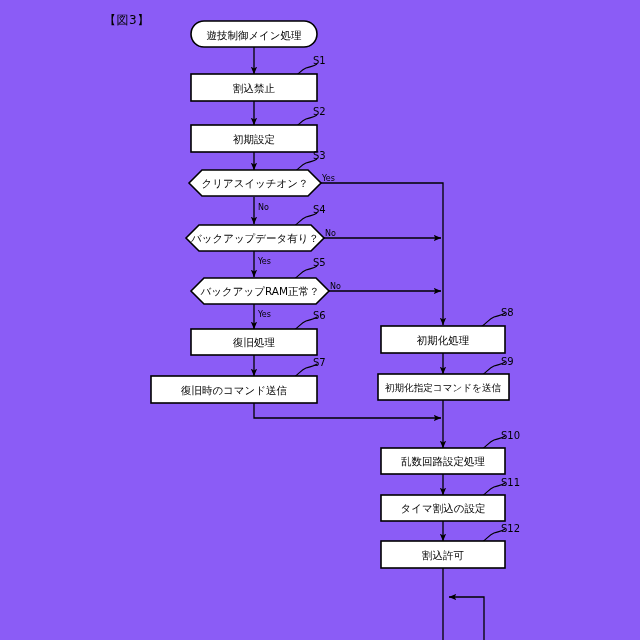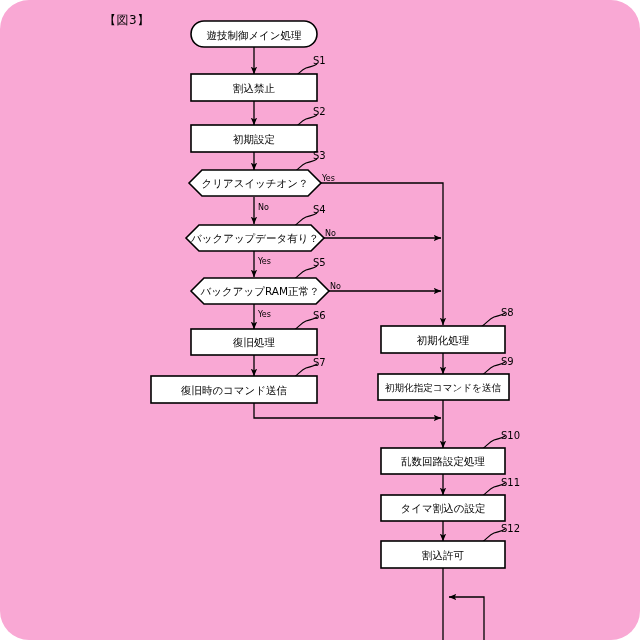--- a/index.html
+++ b/index.html
@@ -4,24 +4,23 @@
 <style>
   html, body {
     margin: 0;
     padding: 0;
     background: #ffffff;
   }
   #page {
     position: relative;
     width: 640px;
     height: 640px;
-    background: #f9a8d4;
+    background: #8b5cf6;
     font-family: "DejaVu Sans", "Liberation Sans", sans-serif;
     overflow: hidden;
-    border-radius: 29px;
   }
   .fig-label {
     position: absolute;
     left: 104px;
     top: 12px;
     font-size: 12px;
     color: #000;
     letter-spacing: 0.5px;
     white-space: nowrap;
   }

